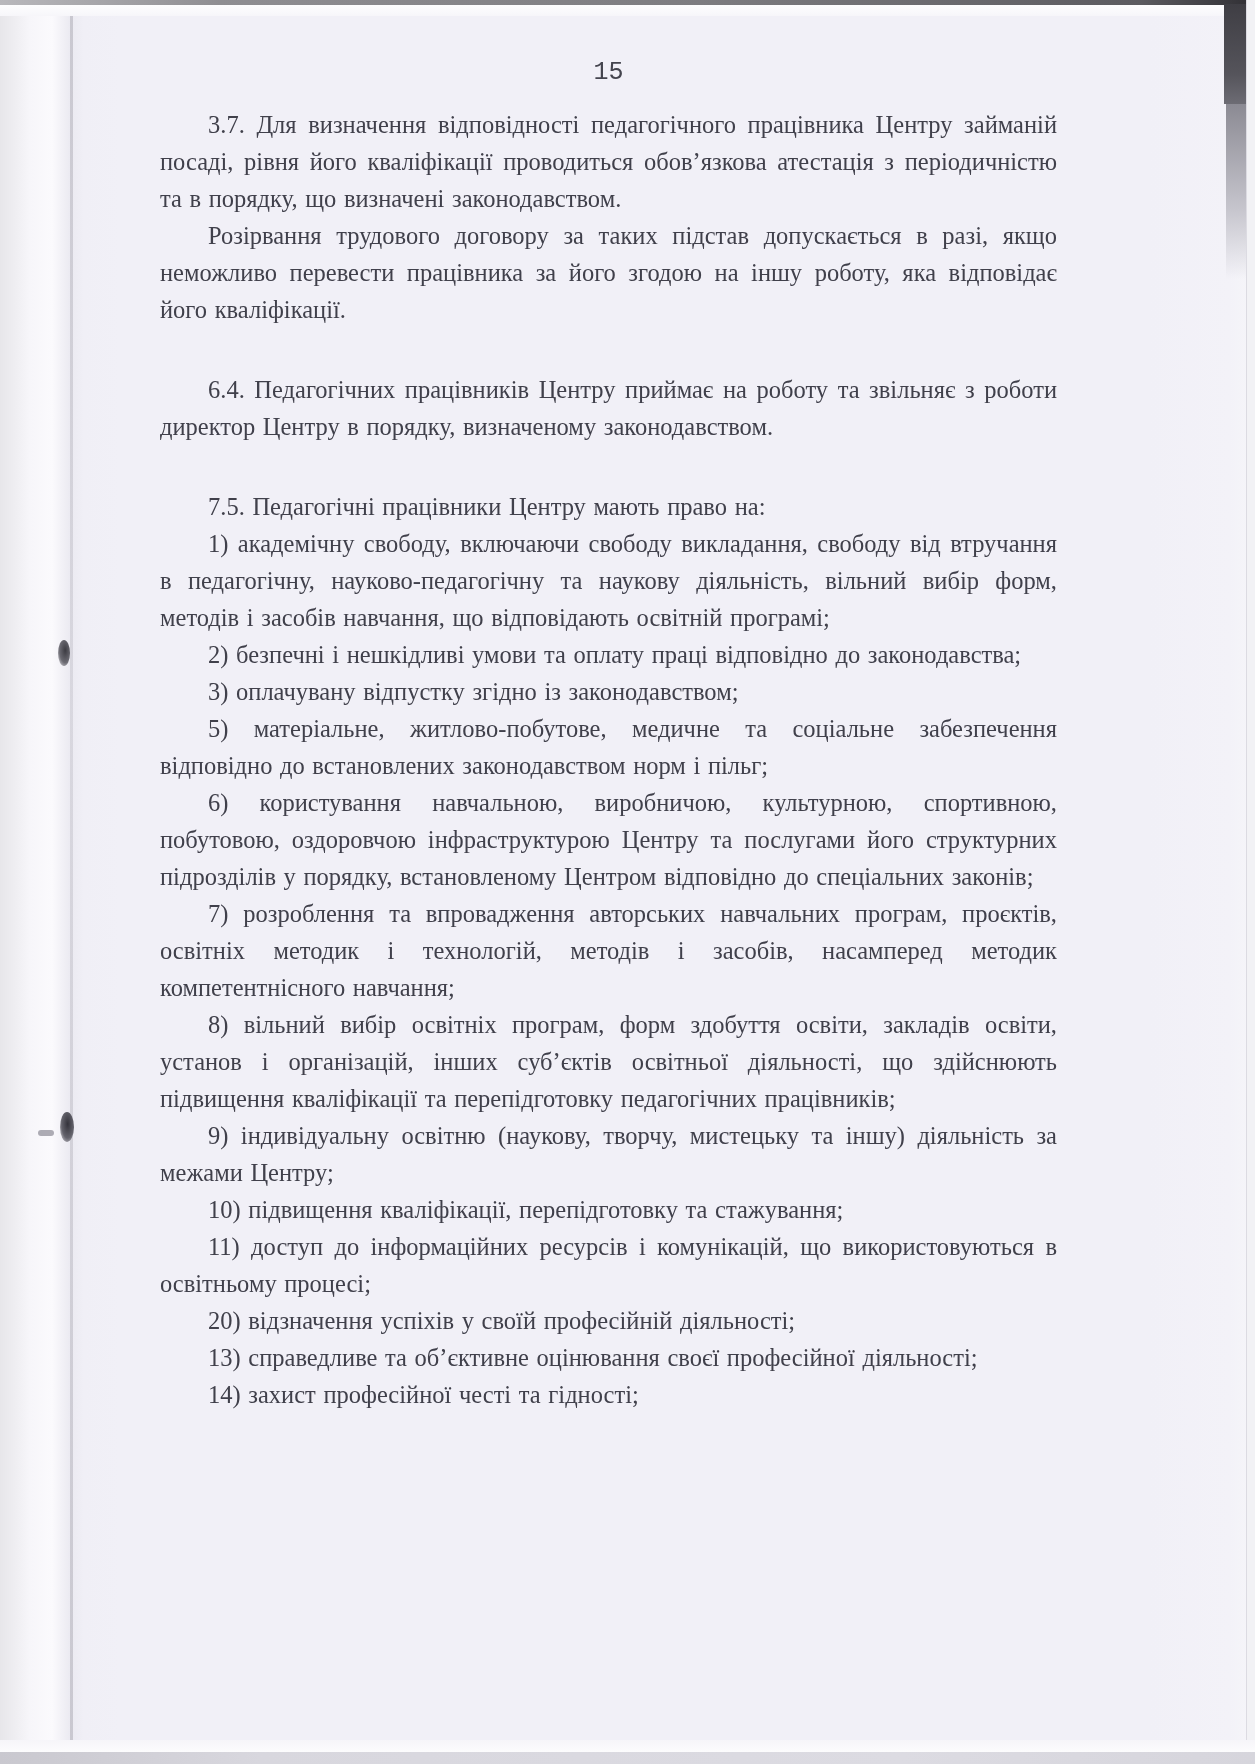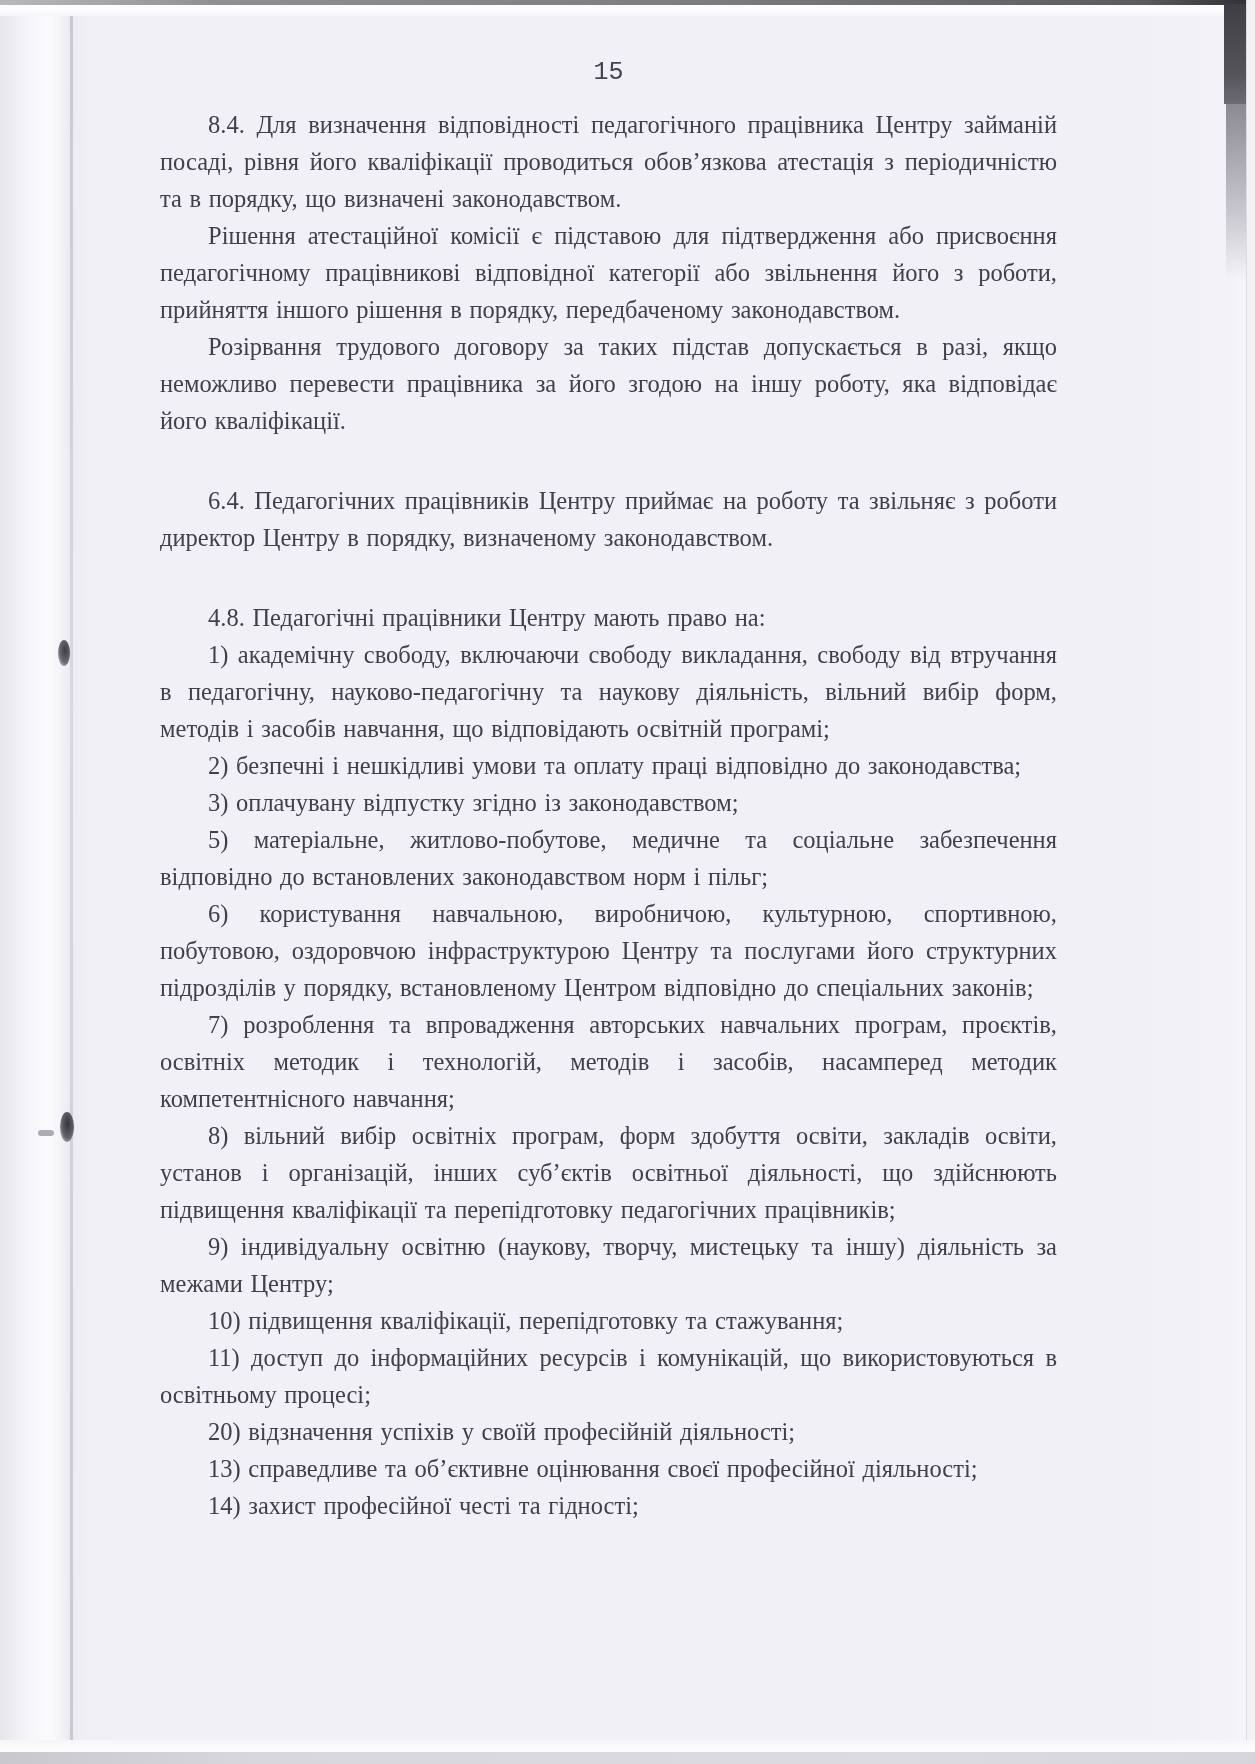--- a/index.html
+++ b/index.html
@@ -91,25 +91,24 @@
   <div class="fold-line"></div>
   <div class="mark mark-1"></div>
   <div class="mark mark-2"></div>
   <div class="mark-2-dash"></div>
   <div class="bottom-white"></div>
   <div class="bottom-edge"></div>
 
   <div class="page-number">15</div>
 
   <div class="text-block">
-    <p>8.4. Для визначення відповідності педагогічного працівника Центру займаній посаді, рівня його кваліфікації проводиться обов’язкова атестація з періодичністю та в порядку, що визначені законодавством.</p>
-    <p>Рішення атестаційної комісії є підставою для підтвердження або присвоєння педагогічному працівникові відповідної категорії або звільнення його з роботи, прийняття іншого рішення в порядку, передбаченому законодавством.</p>
+    <p>3.7. Для визначення відповідності педагогічного працівника Центру займаній посаді, рівня його кваліфікації проводиться обов’язкова атестація з періодичністю та в порядку, що визначені законодавством.</p>
     <p>Розірвання трудового договору за таких підстав допускається в разі, якщо неможливо перевести працівника за його згодою на іншу роботу, яка відповідає його кваліфікації.</p>
     <p class="gap-before">6.4. Педагогічних працівників Центру приймає на роботу та звільняє з роботи директор Центру в порядку, визначеному законодавством.</p>
-    <p class="gap-before">4.8. Педагогічні працівники Центру мають право на:</p>
+    <p class="gap-before">7.5. Педагогічні працівники Центру мають право на:</p>
     <p>1) академічну свободу, включаючи свободу викладання, свободу від втручання в педагогічну, науково-педагогічну та наукову діяльність, вільний вибір форм, методів і засобів навчання, що відповідають освітній програмі;</p>
     <p>2) безпечні і нешкідливі умови та оплату праці відповідно до законодавства;</p>
     <p>3) оплачувану відпустку згідно із законодавством;</p>
     <p>5) матеріальне, житлово-побутове, медичне та соціальне забезпечення відповідно до встановлених законодавством норм і пільг;</p>
     <p>6) користування навчальною, виробничою, культурною, спортивною, побутовою, оздоровчою інфраструктурою Центру та послугами його структурних підрозділів у порядку, встановленому Центром відповідно до спеціальних законів;</p>
     <p>7) розроблення та впровадження авторських навчальних програм, проєктів, освітніх методик і технологій, методів і засобів, насамперед методик компетентнісного навчання;</p>
     <p>8) вільний вибір освітніх програм, форм здобуття освіти, закладів освіти, установ і організацій, інших суб’єктів освітньої діяльності, що здійснюють підвищення кваліфікації та перепідготовку педагогічних працівників;</p>
     <p>9) індивідуальну освітню (наукову, творчу, мистецьку та іншу) діяльність за межами Центру;</p>
     <p>10) підвищення кваліфікації, перепідготовку та стажування;</p>
     <p>11) доступ до інформаційних ресурсів і комунікацій, що використовуються в освітньому процесі;</p>

